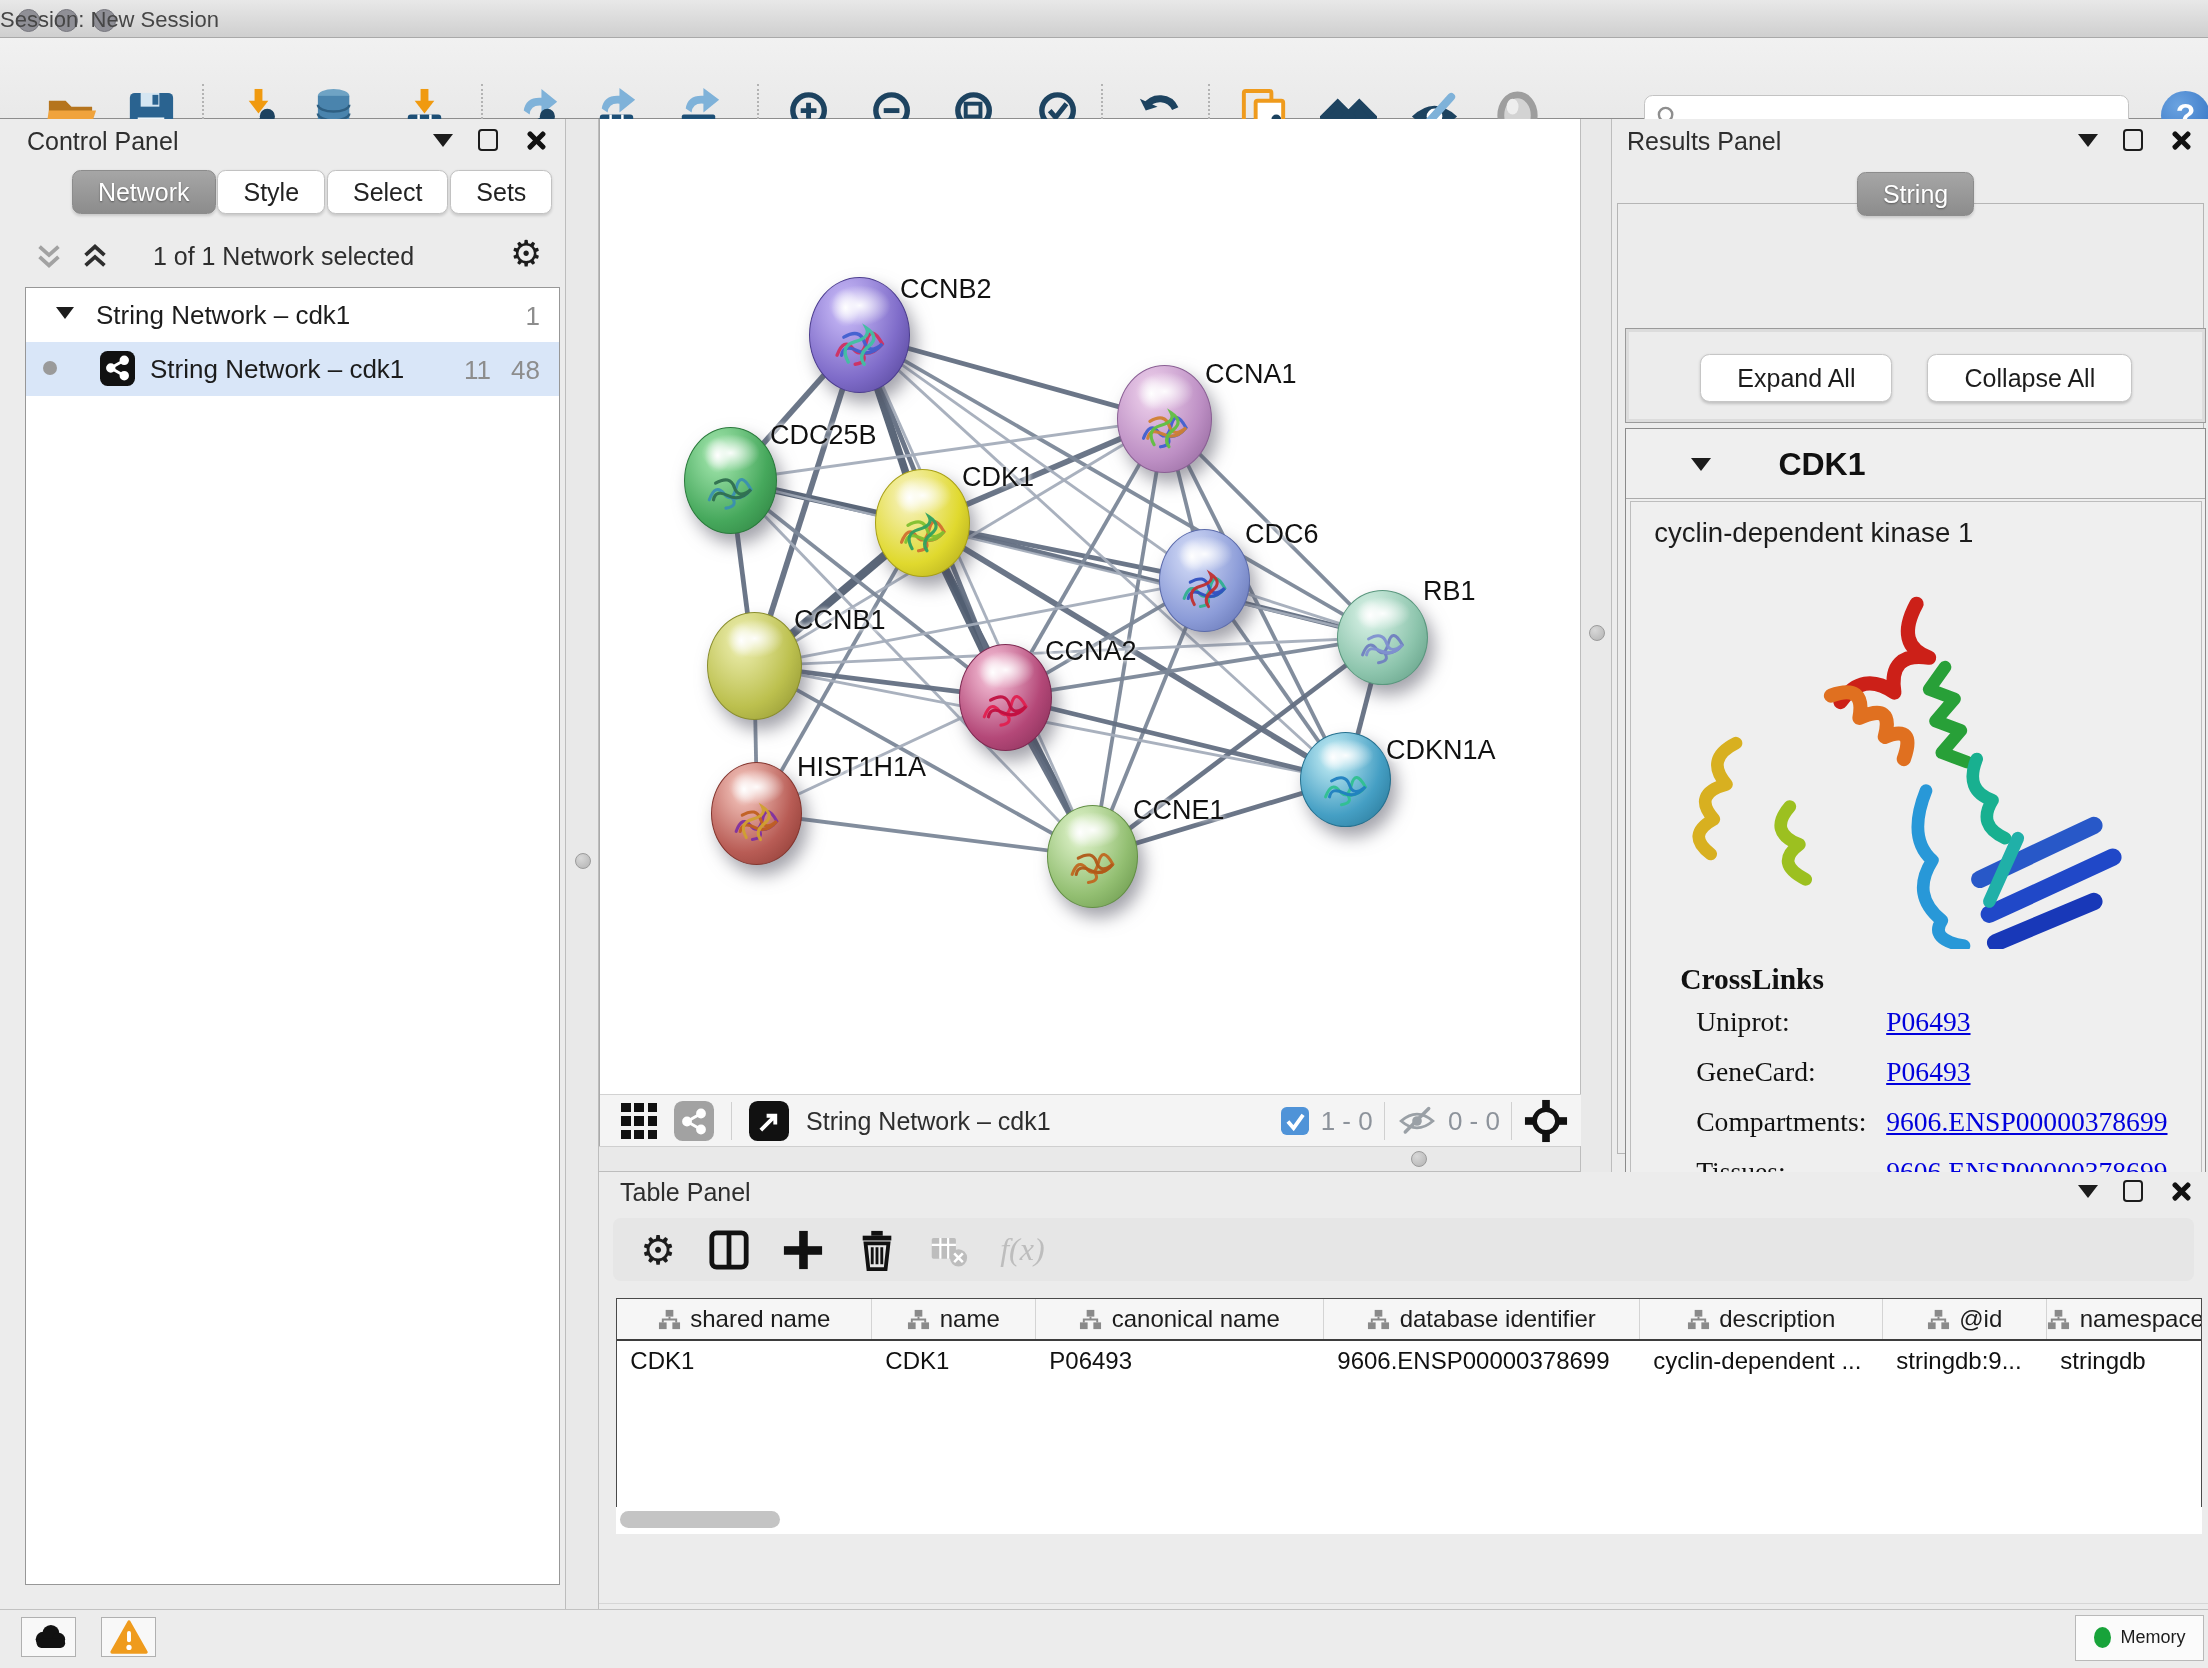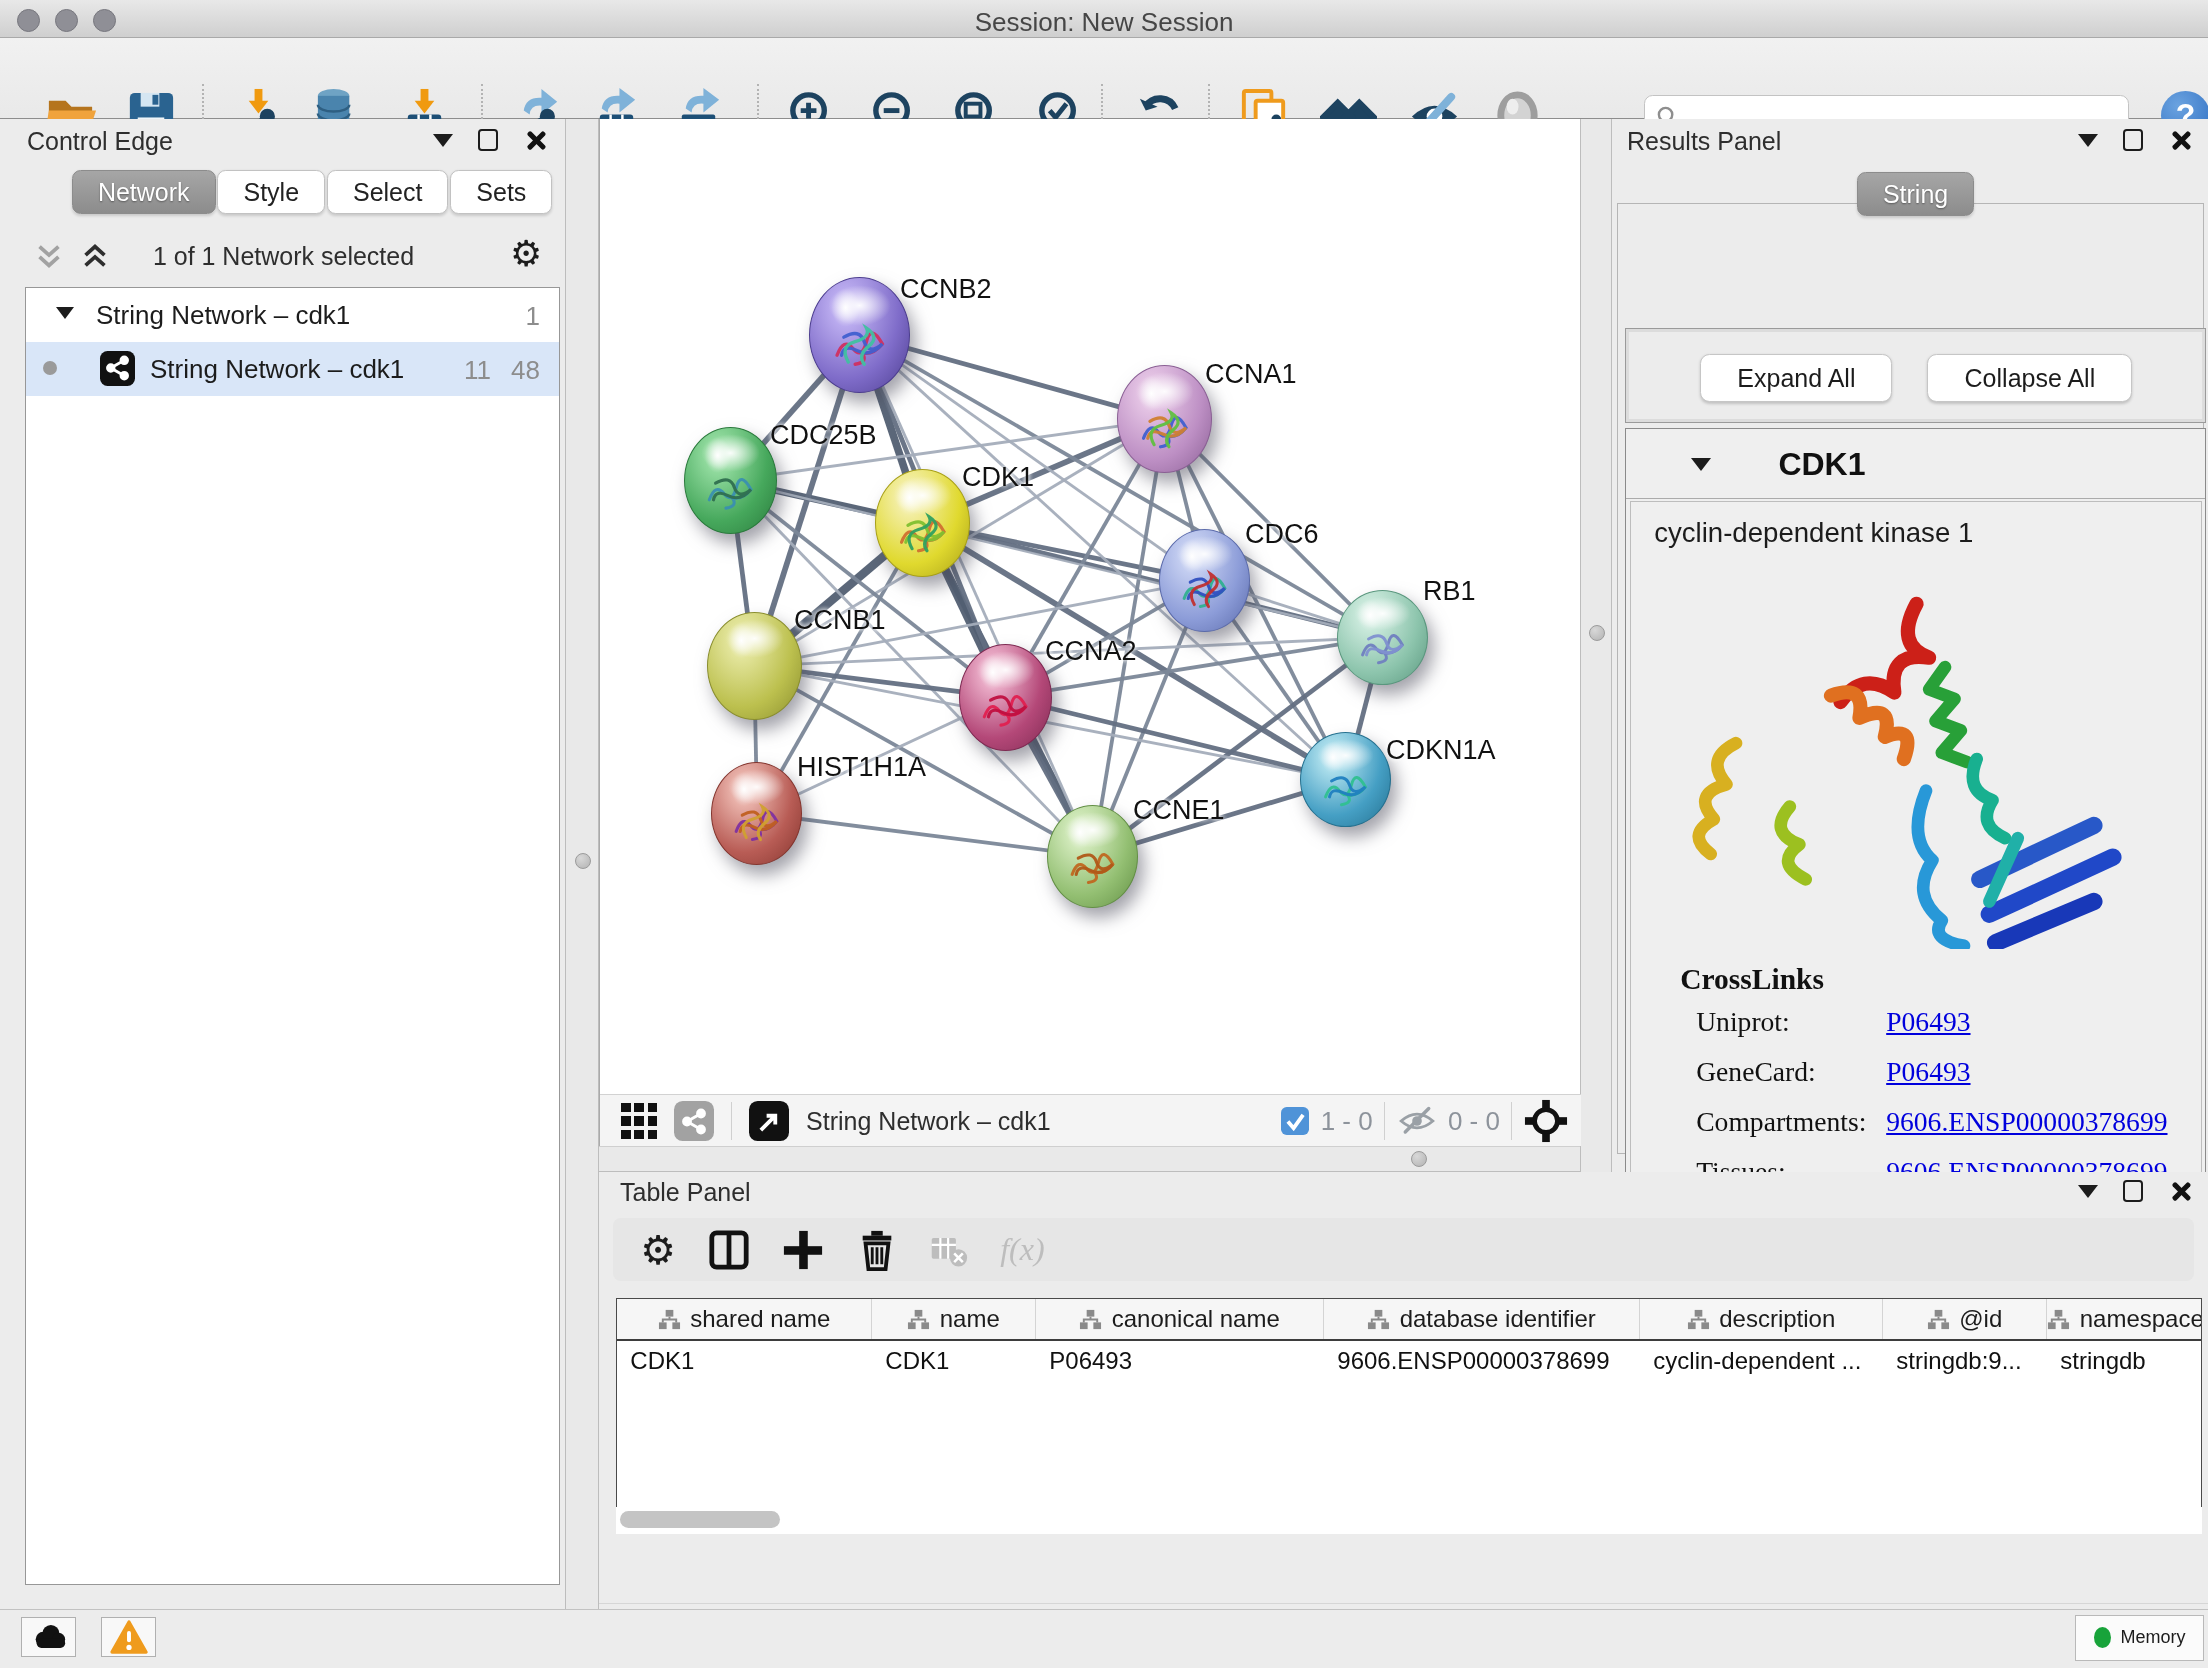--- a/index.html
+++ b/index.html
@@ -5,22 +5,22 @@
   * { margin:0; padding:0; box-sizing:border-box; }
   html,body { width:2208px; height:1668px; }
   body { font-family:"Liberation Sans","DejaVu Sans",sans-serif; background:#ececec; position:relative; overflow:hidden; }
   #app { position:absolute; inset:0; width:2208px; height:1668px; background:#ececec; }
 
   
   .titlebar { position:absolute; left:0; top:0; width:2208px; height:38px;
     background:linear-gradient(#e8e8e8,#cfcfcf); border-bottom:1px solid #a9a9a9; }
   .traffic { position:absolute; top:8.6px; width:23px; height:23px; border-radius:50%;
     background:#8f8f96; border:1px solid #77777e; }
-  .win-title { position:absolute; left:0; right:0; top:6.7px; text-align:center;
-    font-size:26px; color:#464646; }
+  .win-title { position:absolute; left:0; right:0; top:6.7px; text-align:left;
+    font-size:22px; color:#464646; }
 
   
   .toolbar { position:absolute; left:0; top:38px; width:2208px; height:81px;
     background:linear-gradient(#f1f1f1,#e9e9e9); border-bottom:1.9px solid #8d8d8d; }
   .tbi { position:absolute; top:48px; width:57px; height:59px; cursor:default; }
   .tbi svg { width:100%; height:100%; }
   .tb-sep { position:absolute; top:46px; height:63px; border-left:2.9px dotted #b3b3b3; }
   .searchbox { position:absolute; left:1644px; top:57px; width:485px; height:42px;
     background:#fff; border:1.9px solid #c3c3c3; border-radius:8.6px; }
   .searchbox svg { position:absolute; left:11.4px; top:8.6px; }
@@ -311,21 +311,21 @@
       <svg width="23" height="23" viewBox="0 0 24 24">
           <circle cx="10" cy="10" r="7" fill="none" stroke="#8e8e8e" stroke-width="2.5"></circle>
           <path d="M15 15l6 6" stroke="#8e8e8e" stroke-width="2.5"></path>
         </svg>
       <input type="text" placeholder="" style="">
     </div>
     <div class="helpbtn">?</div>
   </div>
 
   <div class="cpanel">
-    <div class="cp-header panel-head-title">Control Edge</div>
+    <div class="cp-header panel-head-title">Control Panel</div>
     <div class="cp-controls">
       <span class="pc-tri"></span>
       <span class="pc-box"></span>
       <span class="pc-x"></span>
     </div>
     <div class="cp-tabs" id="cp-tabs"><div class="tab sel">Network</div><div class="tab">Style</div><div class="tab">Select</div><div class="tab">Sets</div></div>
     <div class="cp-statusbar">
       <svg class="chev" style="position:absolute;left:13.3px;top:7.6px" width="34" height="34" viewBox="0 0 36 36">
           <path d="M8 8l10 9 10-9M8 19l10 9 10-9" stroke="#a2a2a2" stroke-width="4" fill="none"></path>
         </svg>

